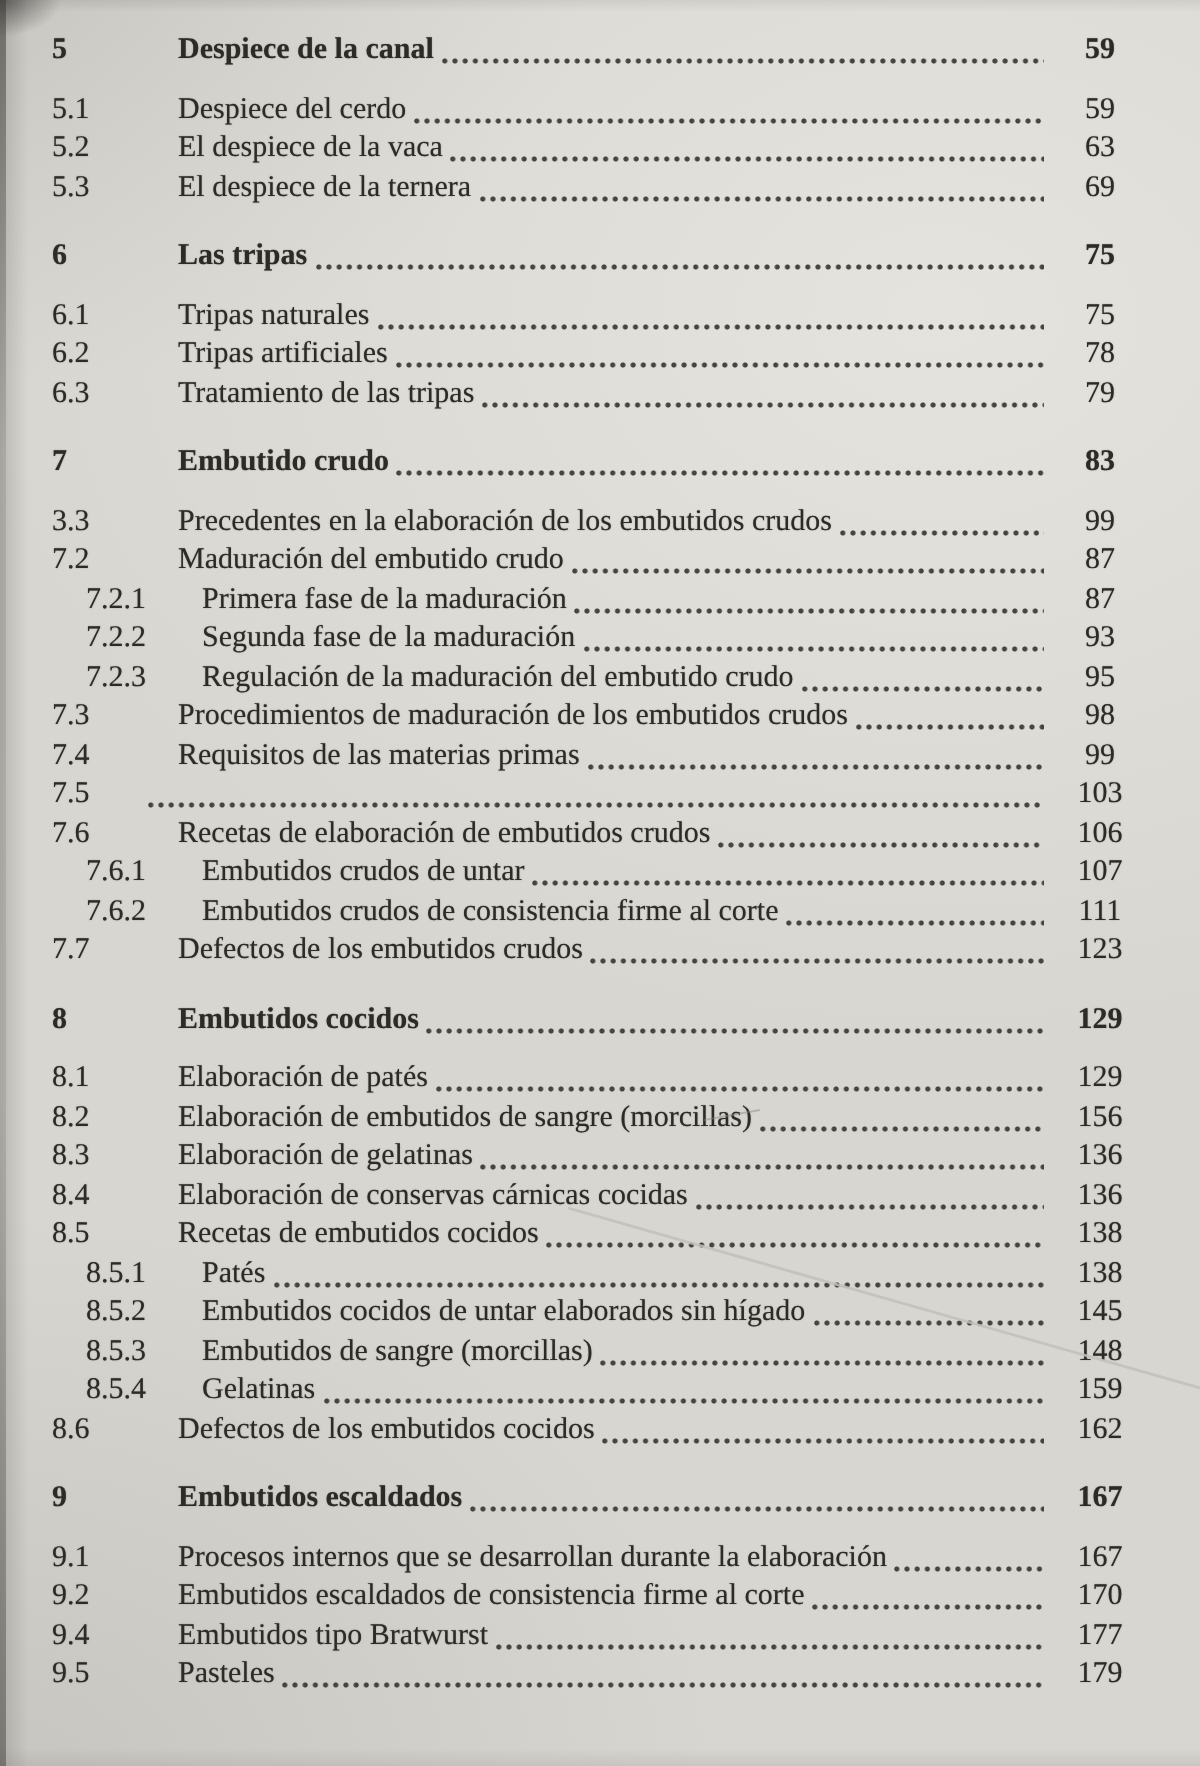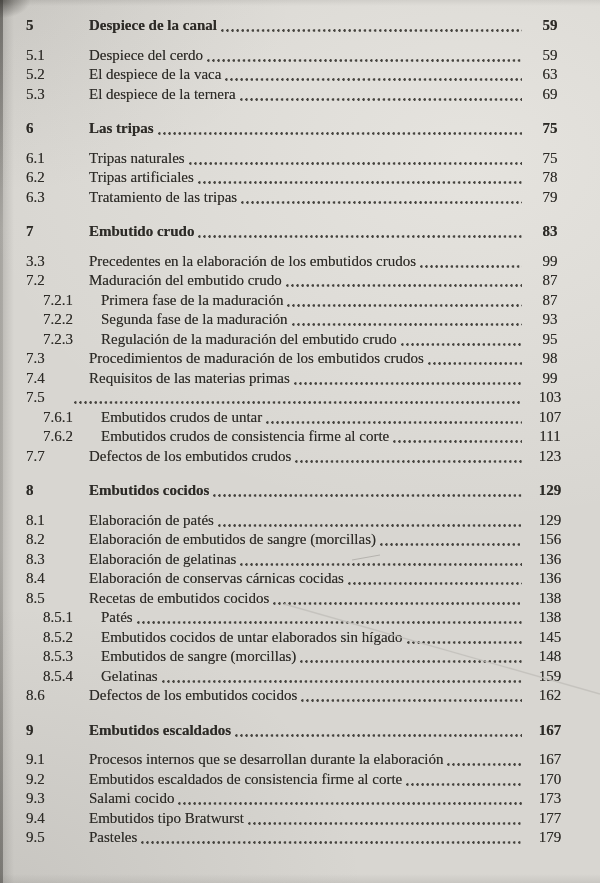--- a/index.html
+++ b/index.html
@@ -165,20 +165,26 @@
     <span class="num">7.4</span>
     <span class="title">Requisitos de las materias primas</span>
     <span class="dots"></span>
     <span class="pageno">99</span>
   </div>
         <div class="row">
     <span class="num">7.5</span>
     <span class="dots"></span>
     <span class="pageno">103</span>
   </div>
+        <div class="row">
+    <span class="num">7.6</span>
+    <span class="title">Recetas de elaboración de embutidos crudos</span>
+    <span class="dots"></span>
+    <span class="pageno">106</span>
+  </div>
         <div class="row l2">
     <span class="num">7.6.1</span>
     <span class="title">Embutidos crudos de untar</span>
     <span class="dots"></span>
     <span class="pageno">107</span>
   </div>
         <div class="row l2">
     <span class="num">7.6.2</span>
     <span class="title">Embutidos crudos de consistencia firme al corte</span>
     <span class="dots"></span>
@@ -270,26 +276,20 @@
     <span class="num">9.1</span>
     <span class="title">Procesos internos que se desarrollan durante la elaboración</span>
     <span class="dots"></span>
     <span class="pageno">167</span>
   </div>
         <div class="row">
     <span class="num">9.2</span>
     <span class="title">Embutidos escaldados de consistencia firme al corte</span>
     <span class="dots"></span>
     <span class="pageno">170</span>
-  </div>
-        <div class="row">
-    <span class="num">9.3</span>
-    <span class="title">Salami cocido</span>
-    <span class="dots"></span>
-    <span class="pageno">173</span>
   </div>
         <div class="row">
     <span class="num">9.4</span>
     <span class="title">Embutidos tipo Bratwurst</span>
     <span class="dots"></span>
     <span class="pageno">177</span>
   </div>
         <div class="row">
     <span class="num">9.5</span>
     <span class="title">Pasteles</span>

